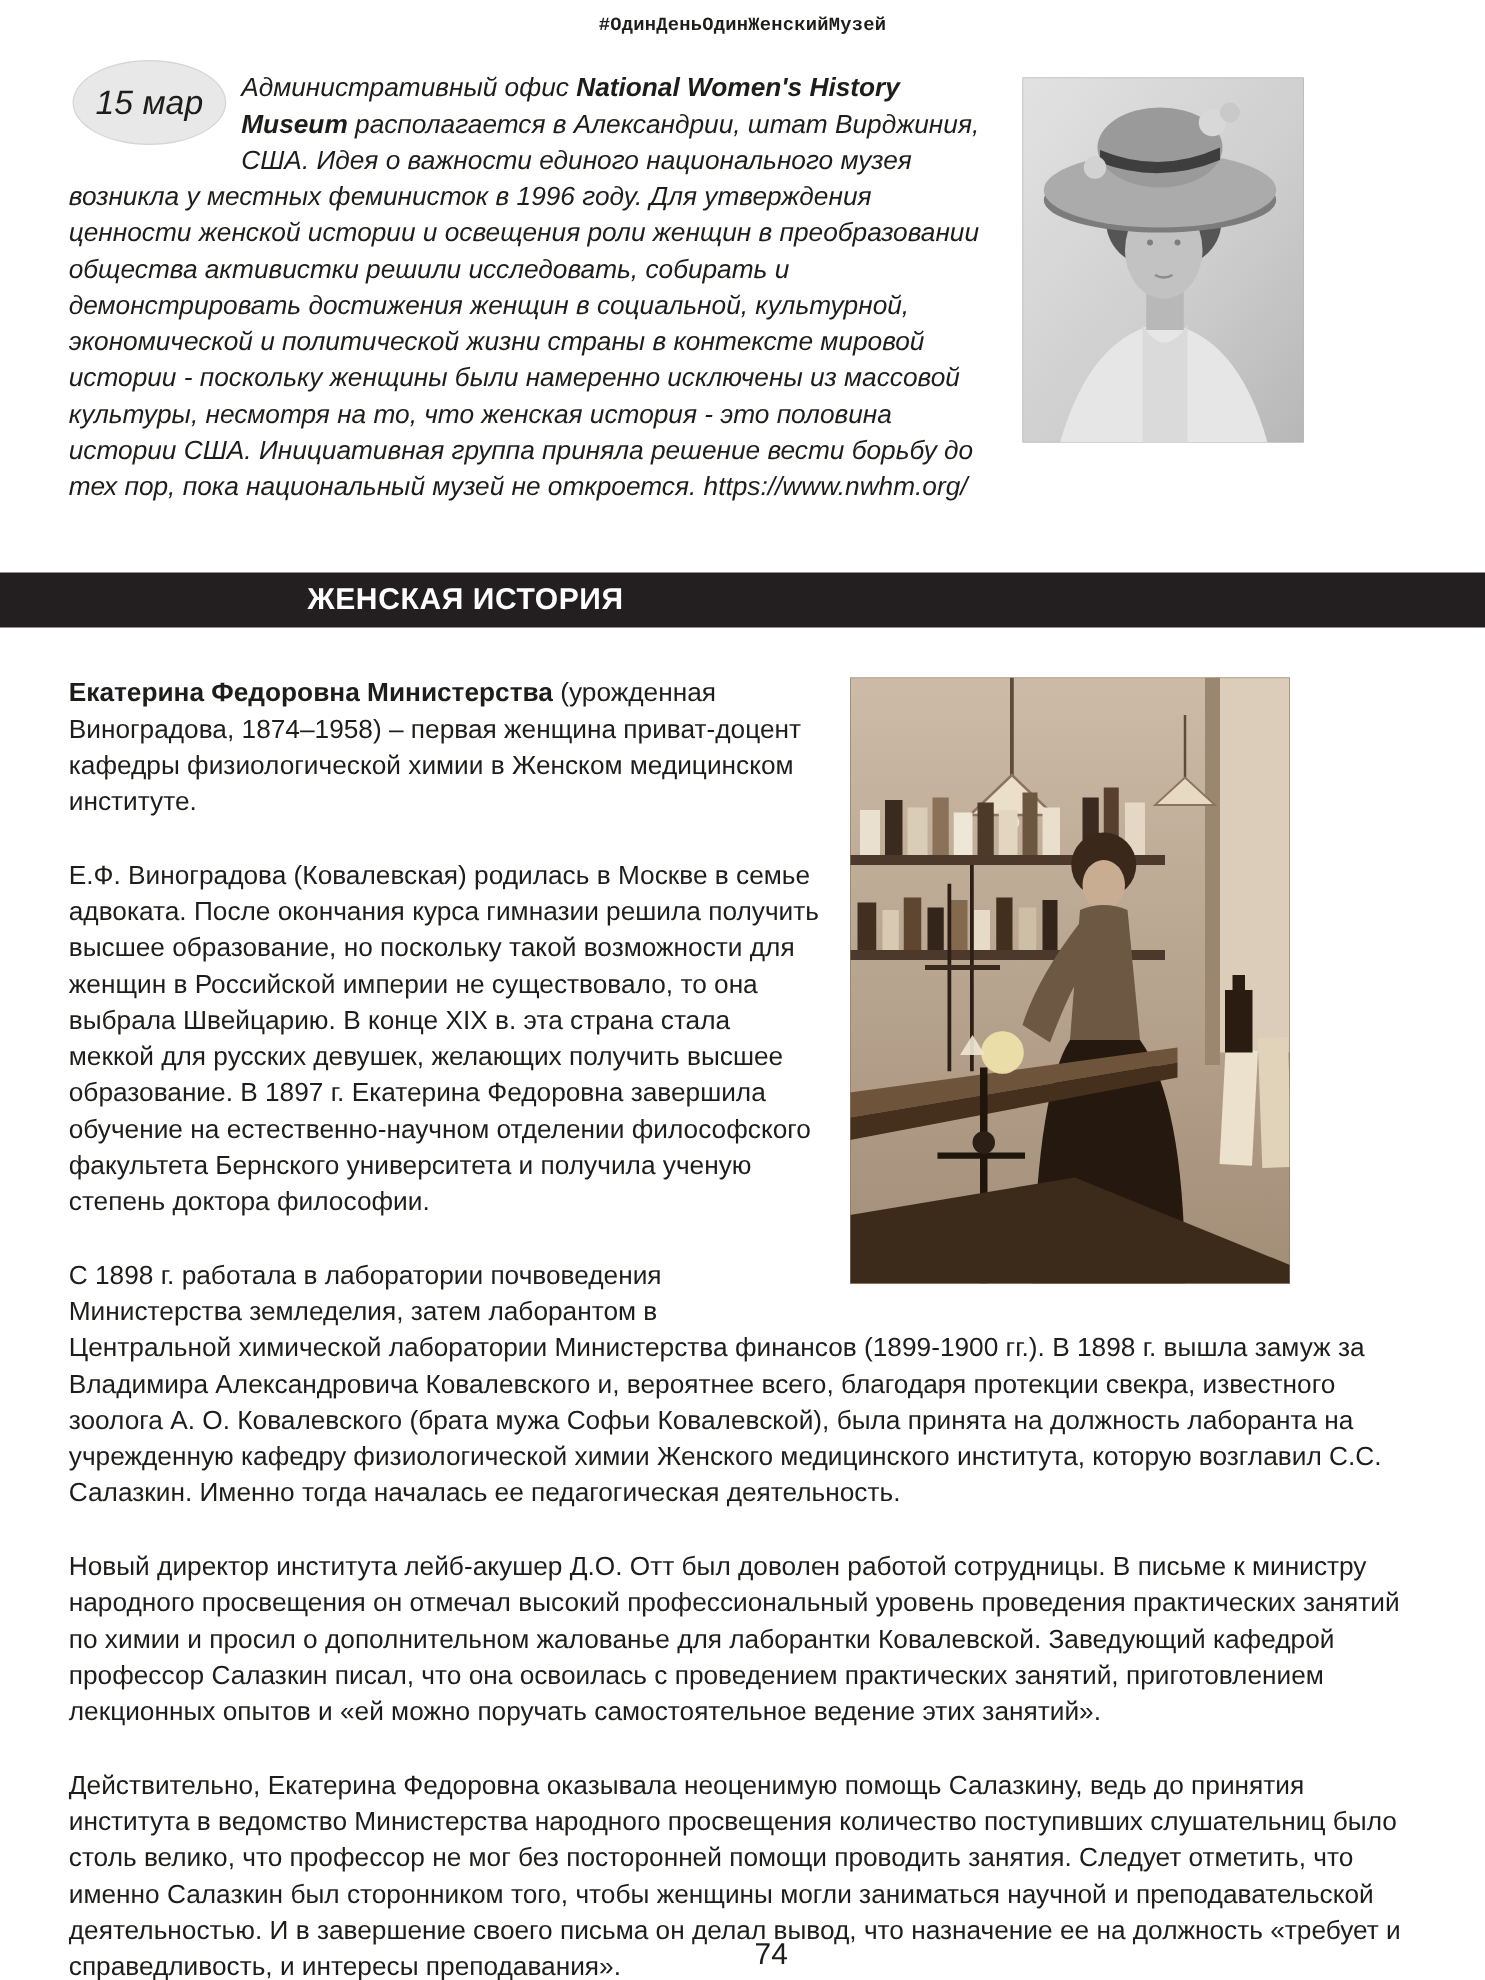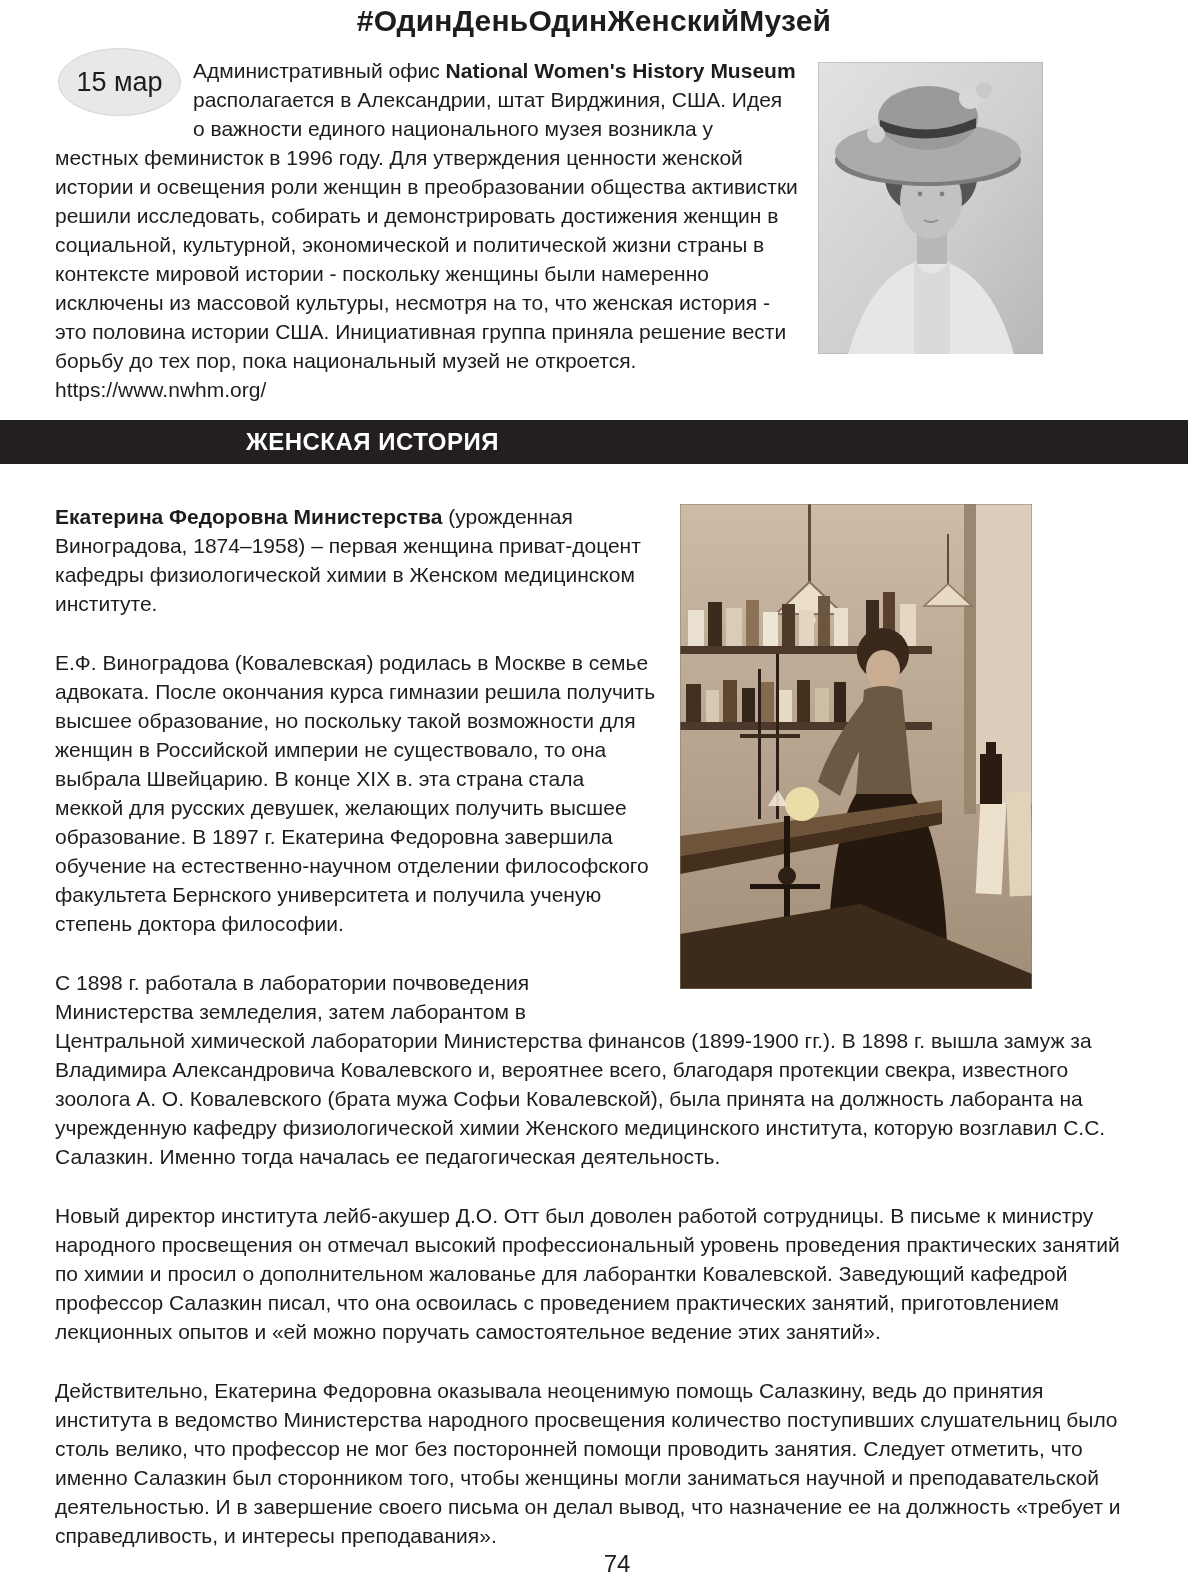--- a/index.html
+++ b/index.html
@@ -3,42 +3,42 @@
 <meta charset="utf-8">
 <style>
   html,body { margin:0; padding:0; background:#ffffff; }
   body {
     width:1188px; height:1584px; overflow:hidden; position:relative;
     font-family:"Liberation Sans", sans-serif; color:#1d1d1b;
   }
   .page { box-sizing:border-box; width:1188px; height:1584px; padding:6px 55px 0 55px; position:relative; }
 
   .hashtag {
-    text-align:center; font-weight:700; font-size:30px; line-height:26px;
-    margin:2px 0 0 0; letter-spacing:0.2px;
+    text-align:center; font-weight:700; font-size:15px; line-height:26px;
+    margin:2px 0 0 0; letter-spacing:0.2px;font-family:Liberation Mono, monospace;
   }
 
   
-  .top-section { margin-top:14px; }
+  .top-section { margin-top:14px;font-style:italic; }
   .top-section::after { content:""; display:block; clear:both; }
   .date-badge {
     float:left; width:121px; height:66px; margin:0 12px 8px 3px;
     background:#e9e8e8; border:1px solid #d6d5d5; border-radius:50%;
     text-align:center; line-height:66px; font-size:27px; color:#1d1d1b;
   }
   .portrait-photo {
     float:right; width:225px; height:292px; margin:14px 90px 10px 20px;
     display:block;
   }
   .body-text { font-size:21px; line-height:29px; margin:0; }
   .top-text { padding-top:8px; }
 
   
   .banner {
-    margin:16px -55px 38px -55px; height:44px; background:#231f20;
+    margin:54px -55px 38px -55px; height:44px; background:#231f20;
     color:#ffffff; font-weight:700; font-size:24px; line-height:44px;
     padding-left:246px; box-sizing:border-box; letter-spacing:0.5px;
   }
 
   
   .story-section { }
   .story-section::after { content:""; display:block; clear:both; }
   .lab-photo {
     float:right; width:352px; height:485px; margin:2px 101px 10px 22px;
     display:block;

